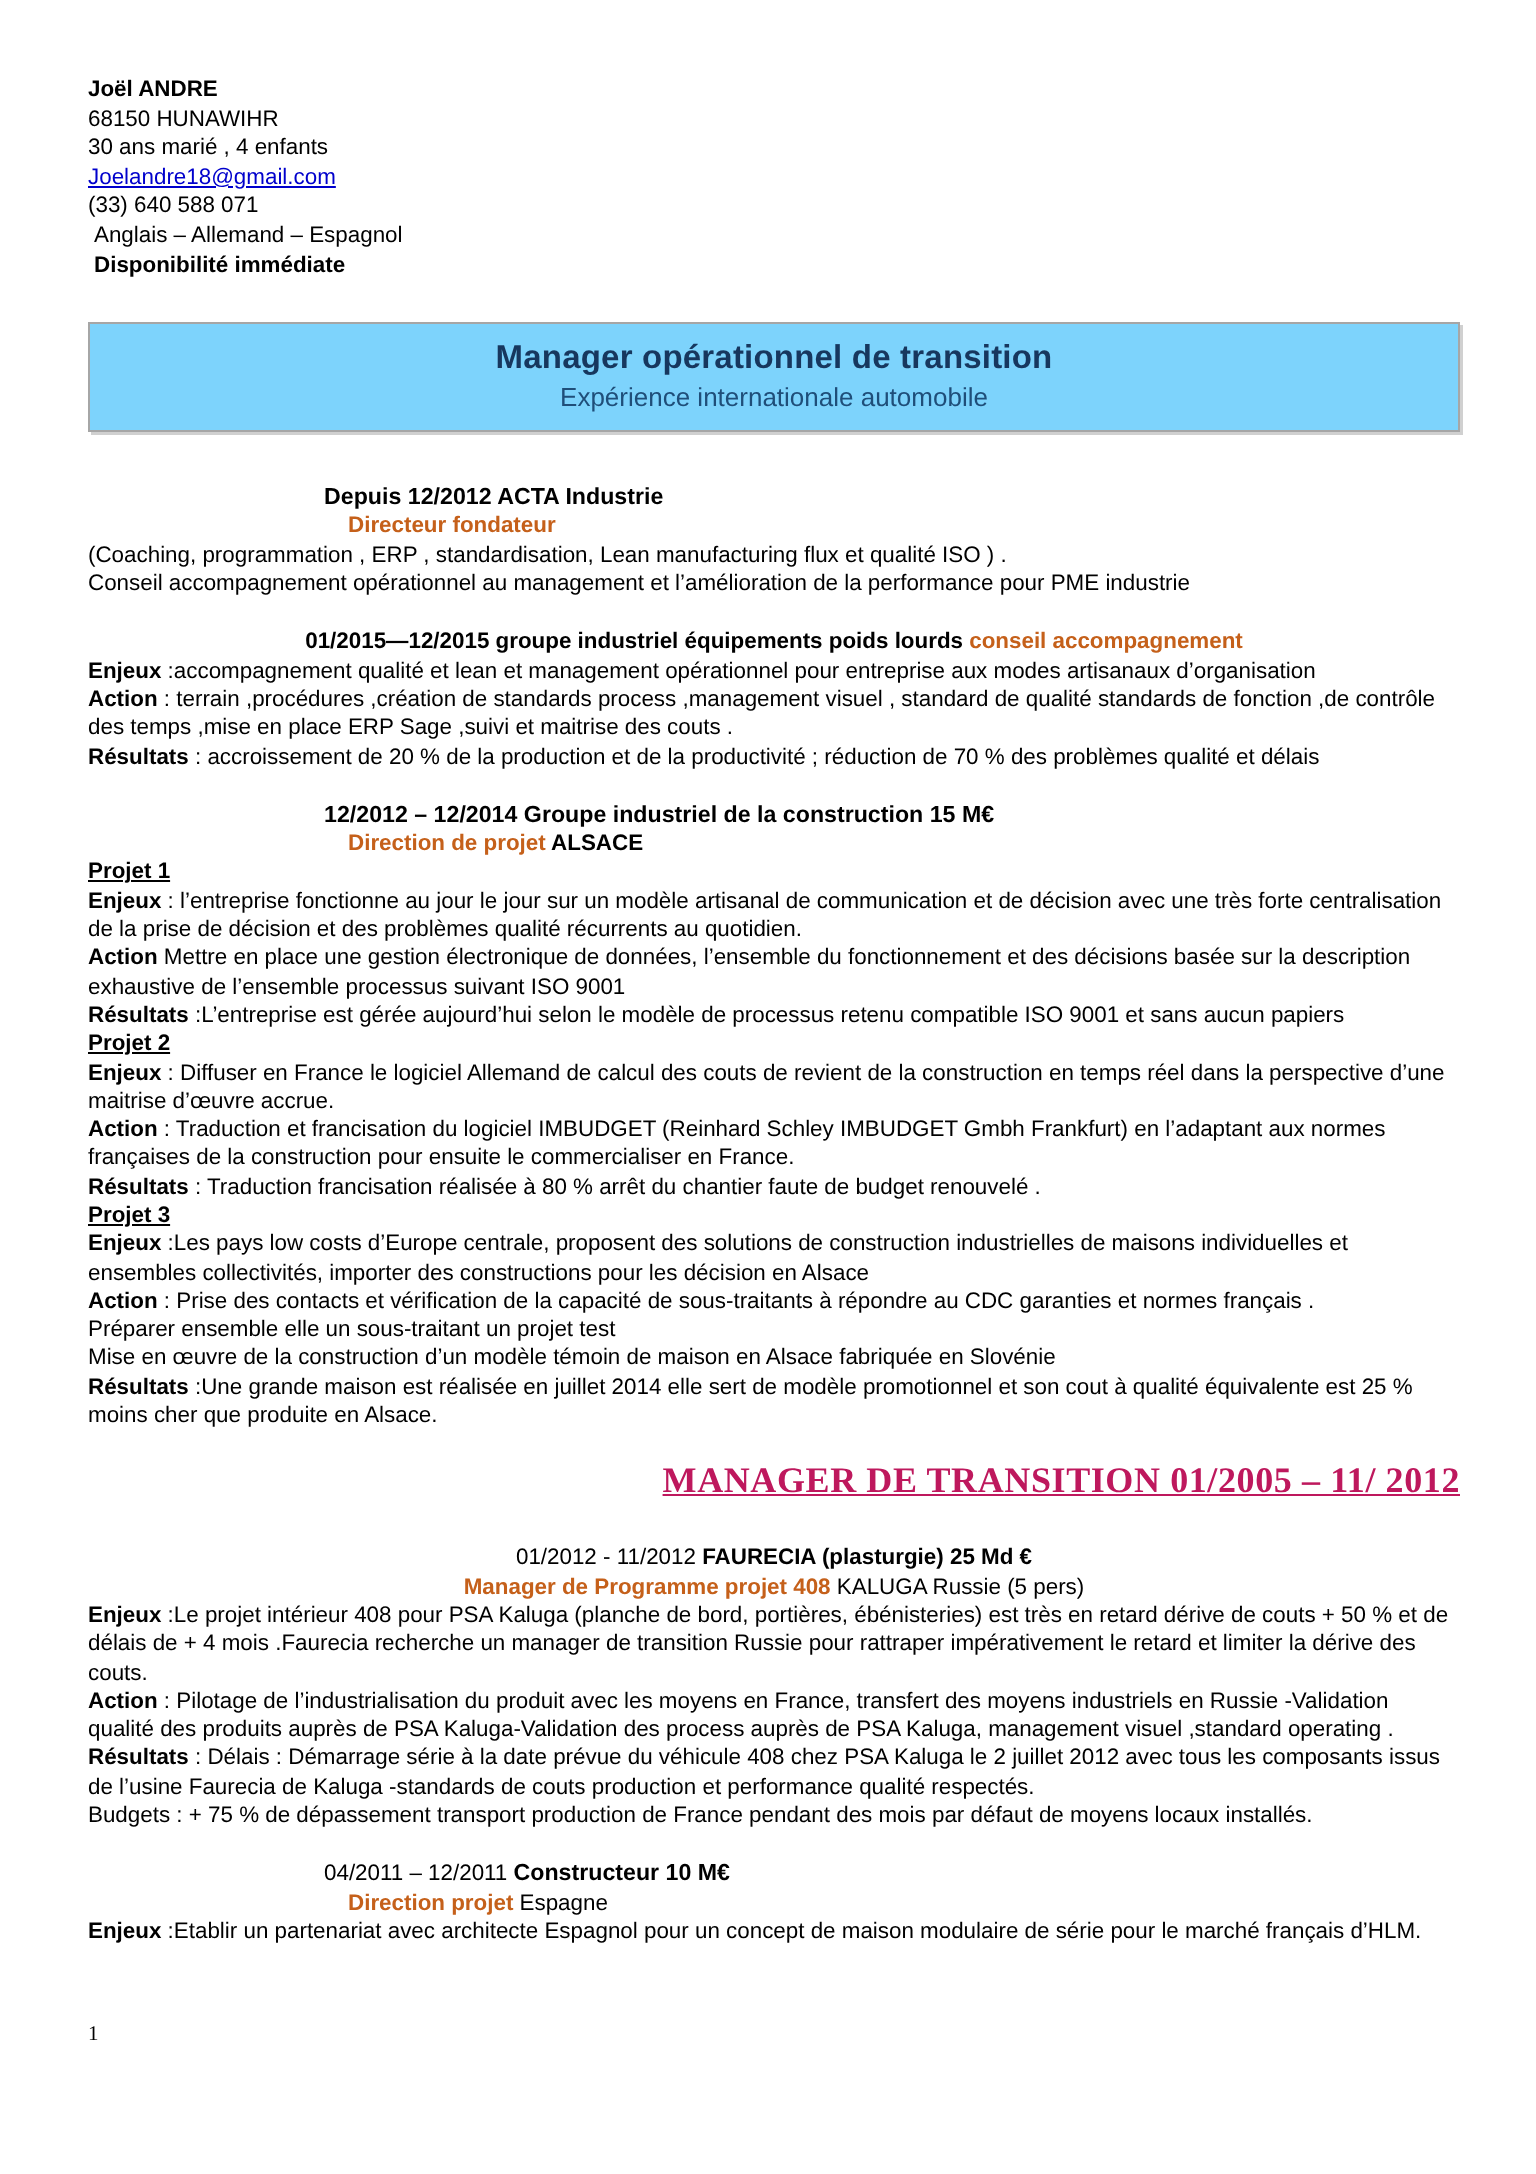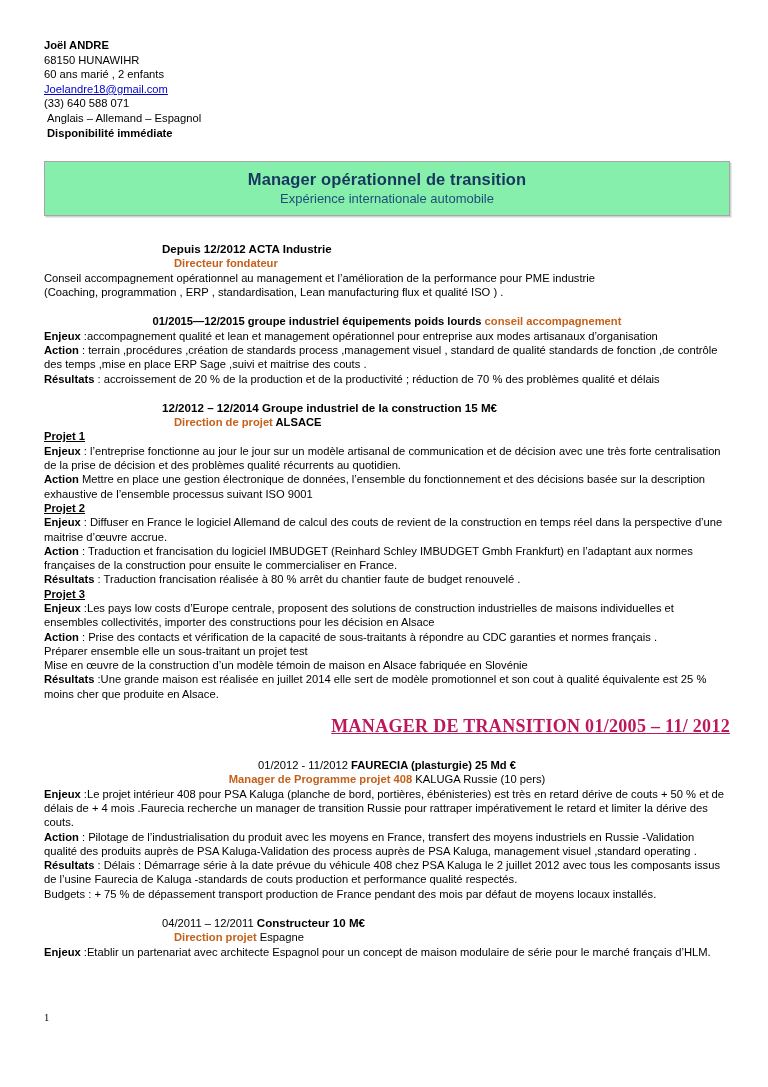--- a/index.html
+++ b/index.html
@@ -39,21 +39,21 @@
   .contact .indent { padding-left: 3px; }
   .contact .avail { font-weight: bold; padding-left: 3px; }
 
   
   .titlebox {
     margin-top: 21px;
     border: 1px solid #A6A6A6;
     box-shadow: 1.5px 1.5px 0 rgba(150,150,150,0.45);
     padding: 8px 6px 9px 6px;
     text-align: center;
-    background: #86efac;
+    background: #7dd3fc;
   }
   .titlebox .t1 {
     font-size: 16.5px;
     font-weight: bold;
     color: #17375E;
     letter-spacing: .1px;
   }
   .titlebox .t2 {
     font-size: 13px;
     color: #1F4E79;
@@ -99,59 +99,60 @@
   }
 </style>
 </head>
 <body>
 
 <div class="page">
 
   <div class="contact">
     <p class="name">Joël ANDRE</p>
     <p>68150 HUNAWIHR</p>
-    <p>60 ans marié , 2 enfants</p>
+    <p>30 ans marié , 4 enfants</p>
     <p><a class="mail" href="#">Joelandre18@gmail.com</a></p>
     <p>(33) 640 588 071</p>
     <p class="indent">Anglais – Allemand – Espagnol</p>
     <p class="avail">Disponibilité immédiate</p>
   </div>
 
   <div class="titlebox">
     <div class="t1">Manager opérationnel de transition</div>
     <div class="t2">Expérience internationale automobile</div>
   </div>
 
   <div class="gap-xl"></div>
 
   <div class="body">
     <p class="hdr-line ctr-ind">Depuis 12/2012    ACTA Industrie</p>
     <p class="ctr-ind2"><span class="orb">Directeur fondateur</span></p>
+    <p>(Coaching, programmation , ERP , standardisation, Lean manufacturing  flux et qualité ISO ) .</p>
     <p>Conseil accompagnement opérationnel au  management  et l’amélioration de la performance  pour PME industrie</p>
-    <p>(Coaching, programmation , ERP , standardisation, Lean manufacturing  flux et qualité ISO ) .</p>
   </div>
 
   <div class="gap-md"></div>
 
   <div class="body">
     <p class="center"><span class="b">01/2015—12/2015 groupe industriel équipements poids lourds </span><span class="orb">conseil accompagnement</span></p>
     <p><span class="b">Enjeux</span><span> :accompagnement  qualité et lean et management opérationnel pour entreprise aux modes artisanaux d’organisation</span></p>
     <p><span class="b">Action</span><span> : terrain ,procédures ,création de standards process ,management visuel , standard de qualité standards de fonction  ,de contrôle des temps ,mise en place ERP Sage ,suivi et maitrise des couts .</span></p>
     <p><span class="b">Résultats</span><span> : accroissement de 20 % de la production et de la productivité ; réduction de 70 % des problèmes qualité et délais</span></p>
   </div>
 
   <div class="gap-md"></div>
 
   <div class="body">
     <p class="hdr-line ctr-ind">12/2012 – 12/2014  Groupe industriel de la construction 15 M€</p>
     <p class="ctr-ind2"><span class="orb">Direction de projet</span><span class="b"> ALSACE</span></p>
 
     <p class="bu">Projet 1</p>
     <p><span class="b">Enjeux</span><span> : l’entreprise fonctionne au jour le jour sur un modèle artisanal de communication et de décision avec une très forte centralisation de la prise de décision et des problèmes qualité récurrents au quotidien.</span></p>
     <p><span class="b">Action</span><span> Mettre en place une gestion électronique de données, l’ensemble du fonctionnement et des décisions basée sur la description exhaustive de l’ensemble processus suivant ISO 9001</span></p>
+    <p><span class="b">Résultats</span><span> :L’entreprise est gérée  aujourd’hui selon  le modèle de processus retenu compatible ISO 9001 et sans aucun papiers</span></p>
 
     <p class="bu">Projet 2</p>
     <p><span class="b">Enjeux</span><span> : Diffuser en France  le  logiciel Allemand de calcul des couts de revient de la construction en temps réel dans la perspective d’une maitrise d’œuvre accrue.</span></p>
     <p><span class="b">Action</span><span> : Traduction et francisation du logiciel IMBUDGET  (Reinhard Schley  IMBUDGET Gmbh Frankfurt) en l’adaptant aux normes françaises de la construction pour ensuite le commercialiser en France.</span></p>
     <p><span class="b">Résultats</span><span> : Traduction francisation réalisée à 80 % arrêt du chantier faute de budget renouvelé .</span></p>
 
     <p class="bu">Projet 3</p>
     <p><span class="b">Enjeux</span><span> :Les pays low costs d’Europe centrale, proposent des solutions de construction industrielles  de maisons individuelles et ensembles collectivités, importer des constructions pour les décision en Alsace</span></p>
     <p><span class="b">Action</span><span> : Prise des contacts et vérification de  la capacité de sous-traitants à répondre au CDC garanties et normes français .</span></p>
     <p><span>Préparer ensemble elle un sous-traitant un projet test</span></p>
@@ -160,21 +161,21 @@
   </div>
 
   <div class="gap-md"></div>
 
   <div class="sec-head">MANAGER DE TRANSITION   01/2005 – 11/ 2012</div>
 
   <div class="gap-lg"></div>
 
   <div class="body">
     <p class="center"><span>01/2012 - 11/2012 </span><span class="b">FAURECIA (plasturgie) 25 Md €</span></p>
-    <p class="center"><span class="orb">Manager  de  Programme   projet 408</span><span>  KALUGA Russie (10 pers)</span></p>
+    <p class="center"><span class="orb">Manager  de  Programme   projet 408</span><span>  KALUGA Russie (5 pers)</span></p>
     <p><span class="b">Enjeux</span><span> :Le projet intérieur 408 pour PSA Kaluga (planche de bord, portières, ébénisteries) est très en retard dérive de couts + 50 % et de délais de + 4 mois .Faurecia recherche un manager de transition Russie pour rattraper impérativement le retard et limiter la dérive des couts.</span></p>
     <p><span class="b">Action</span><span> : Pilotage de l’industrialisation du produit avec les moyens en France, transfert des moyens industriels en Russie -Validation qualité des produits auprès de PSA Kaluga-Validation des process auprès de PSA Kaluga, management visuel ,standard operating .</span></p>
     <p><span class="b">Résultats</span><span> : Délais : Démarrage série à la date prévue du véhicule 408 chez PSA Kaluga le 2 juillet 2012 avec tous les composants issus de l’usine Faurecia de Kaluga -standards de couts production  et performance qualité respectés.</span></p>
     <p><span>Budgets : + 75 % de dépassement  transport production de France pendant des mois par défaut de moyens locaux installés.</span></p>
   </div>
 
   <div class="gap-md"></div>
 
   <div class="body">
     <p class="ctr-ind"><span>04/2011 – 12/2011  </span><span class="hdr-line">Constructeur 10 M€</span></p>

